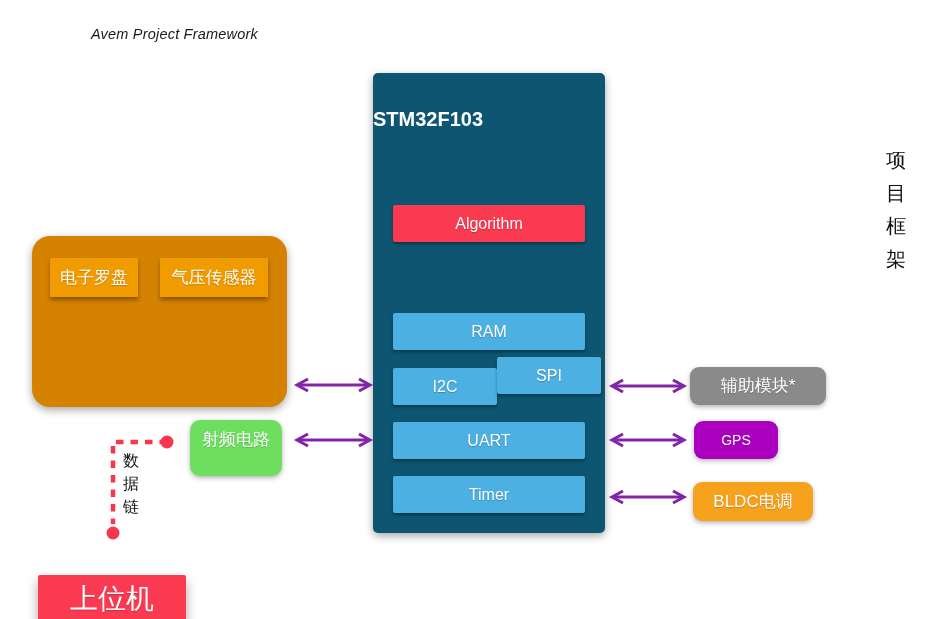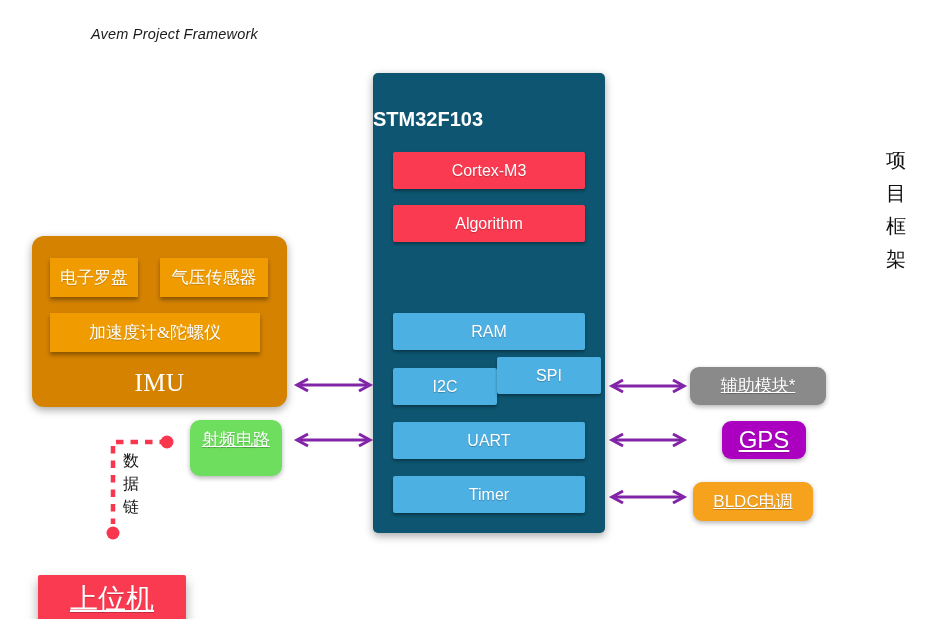--- a/index.html
+++ b/index.html
@@ -26,50 +26,48 @@
     text-align:center;color:#ffffff;font-size:16px;border-radius:2px;
     box-shadow:0 2px 3px rgba(0,0,0,.35);
     text-shadow:0 1px 1px rgba(0,0,0,.25);
   }
   .row.red{background:#fa3a50;}
   .row.blue{background:#4db0e2;}
   .half{width:104px;}
   
   .imu{
     position:absolute;left:32px;top:236px;width:255px;height:171px;
-    background:#d48200;border-radius:12px;
+    background:#d48200;border-radius:18px;
     box-shadow:0 3px 8px rgba(0,0,0,.35);
-    font-family:Liberation Serif, serif;
   }
   .imu-chip{
     position:absolute;height:39px;line-height:39px;background:#f09c00;
     text-align:center;color:#ffffff;font-size:17px;
     box-shadow:0 3px 4px rgba(0,0,0,.35);
     text-shadow:0 1px 1px rgba(0,0,0,.2);
   }
   .imu-label{
     position:absolute;top:133px;left:0;width:100%;text-align:center;
     color:#ffffff;font-size:25px;letter-spacing:.5px;
   }
   
   .node{
     position:absolute;text-align:center;color:#ffffff;
     text-shadow:0 1px 1px rgba(0,0,0,.2);
     box-shadow:0 2px 5px rgba(0,0,0,.3);
-    text-decoration:underline;
   }
   .rf{left:190px;top:420px;width:92px;height:56px;line-height:40px;
       background:#6ede5e;border-radius:10px;font-size:17px;}
   .host{left:38px;top:554px;width:148px;height:47px;line-height:47px;
       background:#fa3a50;border-radius:2px;font-size:28px;
       box-shadow:0 6px 12px rgba(0,0,0,.35);margin-top:21px;}
   .aux{left:690px;top:367px;width:136px;height:38px;line-height:38px;
       background:#8a8a8a;border-radius:9px;font-size:17px;}
   .gps{left:694px;top:421px;width:84px;height:38px;line-height:38px;
-      background:#ab00bf;border-radius:9px;font-size:24px;margin-left:28px;}
+      background:#ab00bf;border-radius:9px;font-size:14px;}
   .bldc{left:693px;top:482px;width:120px;height:39px;line-height:39px;
       background:#f7a21c;border-radius:9px;font-size:17px;}
   
   .side-title{
     position:absolute;left:884px;top:144px;width:24px;text-align:center;
     color:#111111;font-size:20px;line-height:33px;
   }
   .side-title span{display:block;}
   .datalink-label{
     position:absolute;left:121px;top:449px;width:20px;text-align:center;
@@ -90,34 +88,31 @@
   <span>项</span>
   <span>目</span>
   <span>框</span>
   <span>架</span>
 </div>
 
 <div class="mcu">
   <div class="mcu-title">
     <div>STM32F103</div>
   </div>
-  <div class="row red" style="top:79px">Cortex-M3</div>
   <div class="row red" style="top:132px">Algorithm</div>
   <div class="row blue" style="top:240px">RAM</div>
   <div class="row blue half" style="top:295px;left:20px">I2C</div>
   <div class="row blue half" style="top:284px;left:124px">SPI</div>
   <div class="row blue" style="top:349px">UART</div>
   <div class="row blue" style="top:403px">Timer</div>
 </div>
 
 <div class="imu">
   <div class="imu-chip" style="left:18px;top:22px;width:88px">电子罗盘</div>
   <div class="imu-chip" style="left:128px;top:22px;width:108px">气压传感器</div>
-  <div class="imu-chip" style="left:18px;top:77px;width:210px">加速度计&amp;陀螺仪</div>
-  <div class="imu-label">IMU</div>
 </div>
 
 <div class="node rf">射频电路</div>
 <div class="node host">上位机</div>
 <div class="node aux">辅助模块*</div>
 <div class="node gps">GPS</div>
 <div class="node bldc">BLDC电调</div>
 
 <div class="datalink-label">
   <span>数</span>

